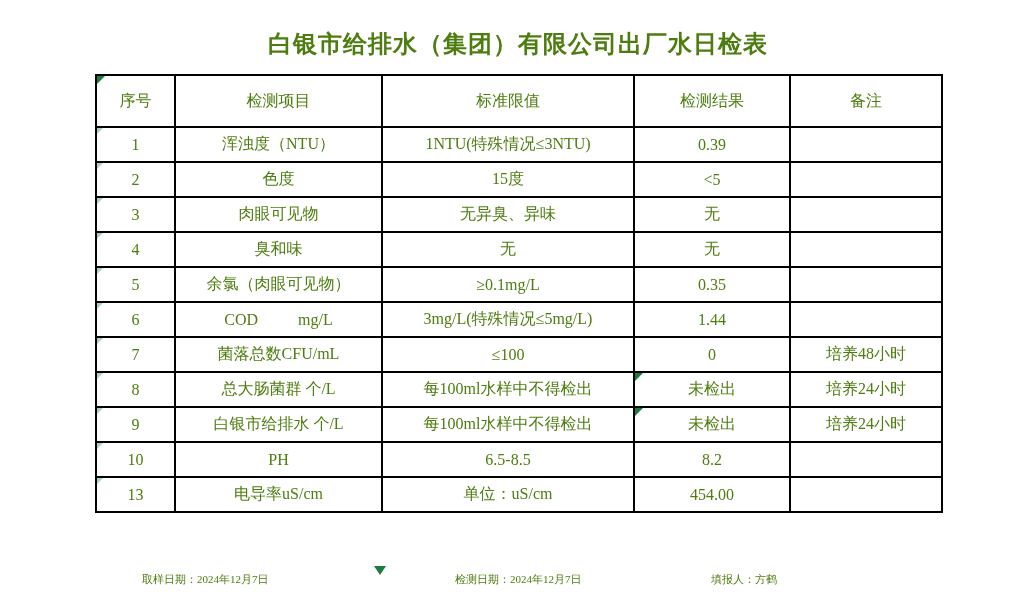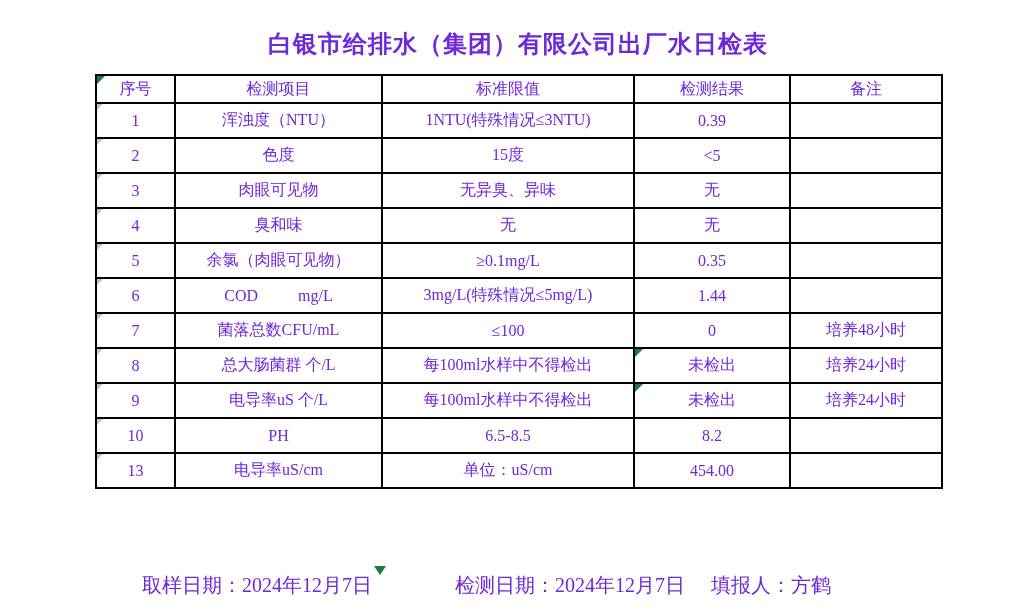--- a/index.html
+++ b/index.html
@@ -1,62 +1,62 @@
 <!DOCTYPE html>
 <html><head>
 <meta charset="utf-8">
 <style>
   html,body{margin:0;padding:0;background:#ffffff;}
   .page{
     position:relative;
     width:1010px;height:616px;
     background:#ffffff;
     font-family:"Liberation Serif","DejaVu Serif",serif;
-    color:#6d28d9;
+    color:#4d7c0f;
     overflow:hidden;
   }
   .title{
     position:absolute;top:28px;left:95px;width:846px;
     text-align:center;
     font-size:24px;font-weight:bold;letter-spacing:1px;
     white-space:nowrap;
   }
   table.grid{
     position:absolute;left:95px;top:74px;width:846px;
     border-collapse:collapse;table-layout:fixed;
   }
   table.grid th, table.grid td{
     border:2px solid #000;
     font-size:16px;font-weight:normal;
     text-align:center;vertical-align:middle;
     padding:0;position:relative;
     overflow:hidden;
     white-space:pre;
   }
-  tr.hdr{height:28px;}
+  tr.hdr{height:52px;}
   tr.row{height:35px;}
   
   .tri{
     position:absolute;top:0;left:0;width:0;height:0;
     border-top:8px solid #1e7b3e;
     border-right:8px solid transparent;
   }
   .tri.small{
     border-top-width:6px;border-right-width:6px;
     opacity:0.35;
   }
   .tri-down{
     position:absolute;left:374px;top:566px;width:0;height:0;
     border-left:6px solid transparent;
     border-right:6px solid transparent;
     border-top:9px solid #1e7b3e;
   }
   .footer-item{
     position:absolute;top:572px;
-    font-size:20px;white-space:nowrap;
+    font-size:11px;white-space:nowrap;
   }
   .f1{left:142px;}
   .f2{left:455px;}
   .f3{left:711px;}
 </style>
 </head>
 <body>
 
 <div class="page">
 
@@ -130,21 +130,21 @@
     </tr>
     <tr class="row">
       <td><i class="tri small"></i><span>8</span></td>
       <td>总大肠菌群 个/L</td>
       <td>每100ml水样中不得检出</td>
       <td><i class="tri"></i><span>未检出</span></td>
       <td>培养24小时</td>
     </tr>
     <tr class="row">
       <td><i class="tri small"></i><span>9</span></td>
-      <td>电导率uS 个/L</td>
+      <td>白银市给排水 个/L</td>
       <td>每100ml水样中不得检出</td>
       <td><i class="tri"></i><span>未检出</span></td>
       <td>培养24小时</td>
     </tr>
     <tr class="row">
       <td><i class="tri small"></i><span>10</span></td>
       <td>PH</td>
       <td>6.5-8.5</td>
       <td>8.2</td>
       <td></td>

